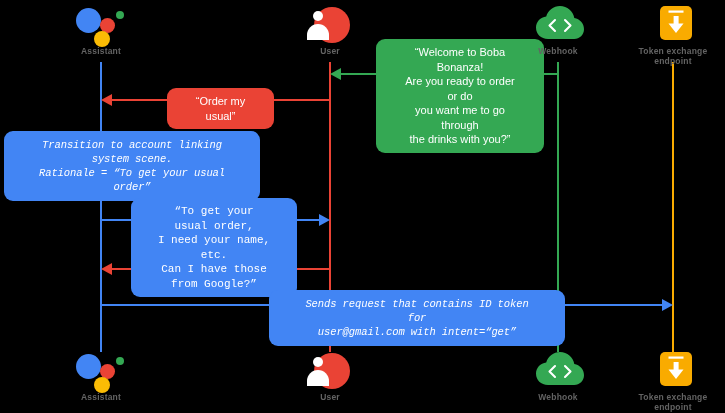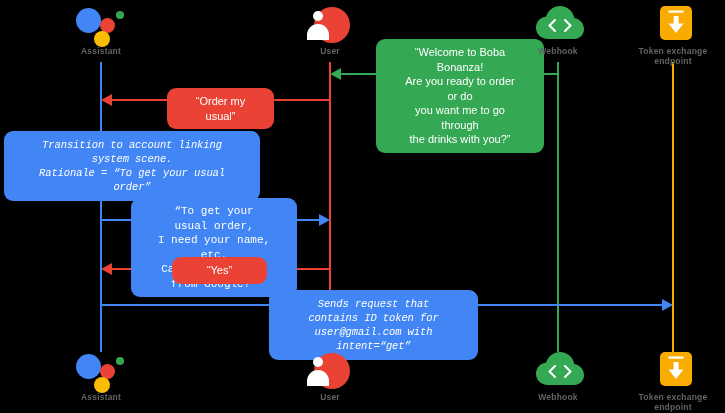--- a/index.html
+++ b/index.html
@@ -162,23 +162,22 @@
 
   <div class="bubble sans" style="left:167px; top:88px; width:107px; background:#EA4335;">“Order my usual”</div>
 
   <div class="bubble mono" style="left:4px; top:131px; width:256px; background:#4285F4;">Transition to account linking system scene.
 Rationale = “To get your usual order”</div>
 
   <div class="bubble sans" style="left:131px; top:198px; width:166px; background:#4285F4;font-family:Liberation Mono, monospace;">“To get your usual order,
 I need your name, etc.
 Can I have those from Google?”</div>
 
-  <div class="bubble sans" style="left:172px; top:257px; width:95px; background:#EA4335;">“Yes”</div>
-
-  <div class="bubble mono" style="left:269px; top:290px; width:209px; background:#4285F4;">Sends request that contains ID token for
+
+  <div class="bubble mono" style="left:269px; top:290px; width:296px; background:#4285F4;">Sends request that contains ID token for
 user@gmail.com with intent=“get”</div>
 
   <div class="actor" style="left:101px; top:4px;">
     <div class="actor-icon">
       <span class="ga-blue"></span>
       <span class="ga-red"></span>
       <span class="ga-yellow"></span>
       <span class="ga-green"></span>
     </div>
     <div class="actor-label">Assistant</div>

